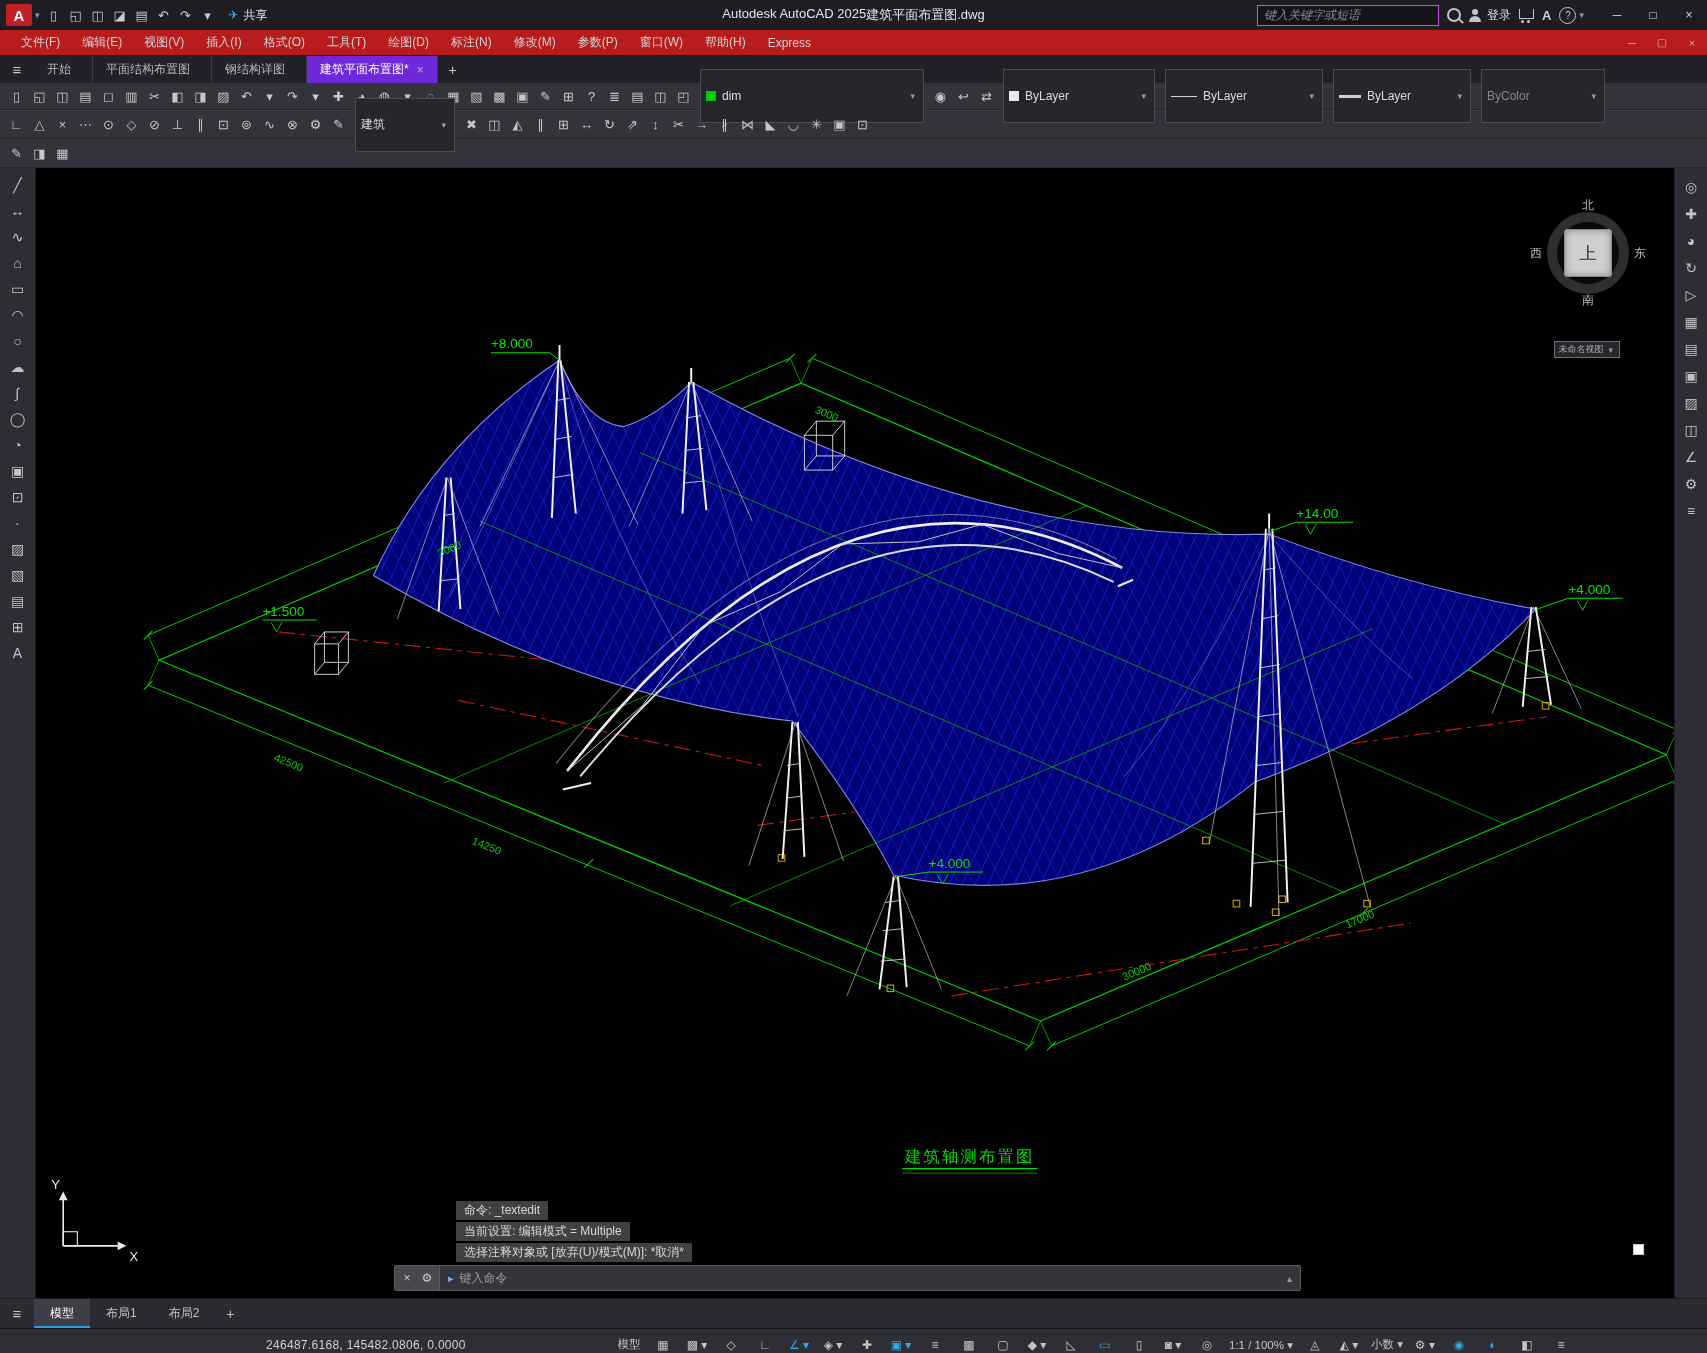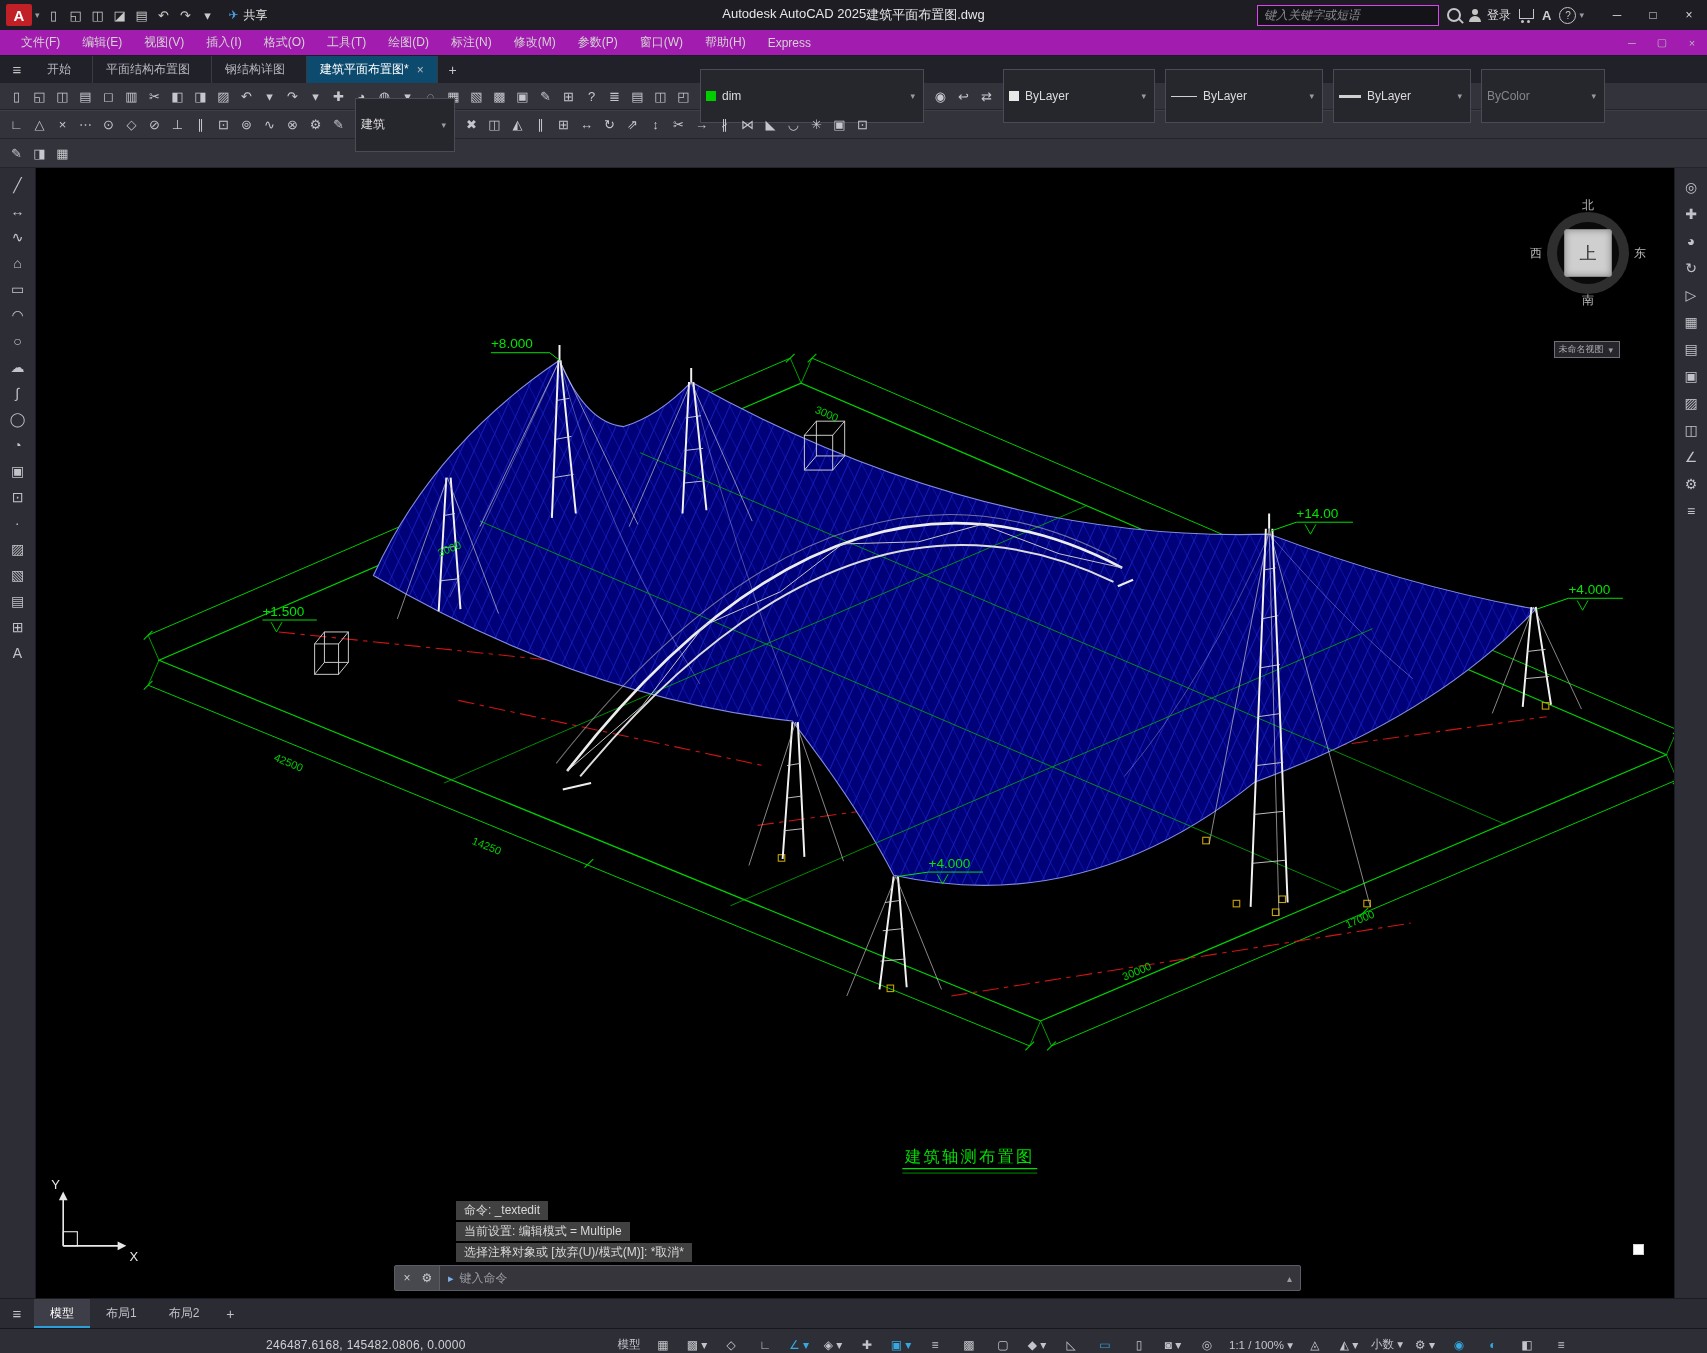--- a/index.html
+++ b/index.html
@@ -27,32 +27,32 @@
   .person-icon::after{content:"";position:absolute;width:12px;height:6px;border-radius:6px 6px 0 0;background:#c5c5c5;left:0;bottom:0;}
   .cart-icon{width:13px;height:9px;border:1.5px solid #c5c5c5;border-top:none;position:relative;display:inline-block;margin-top:-3px;}
   .cart-icon::after{content:"";position:absolute;width:3px;height:3px;border-radius:50%;background:#c5c5c5;left:1px;bottom:-5px;box-shadow:6px 0 0 #c5c5c5;}
   .a-icon{color:#cfcfcf;font-size:13px;font-weight:bold;}
   .help{display:flex;align-items:center;}
   .help-circle{width:15px;height:15px;border:1.5px solid #c5c5c5;border-radius:50%;display:flex;align-items:center;justify-content:center;font-size:10px;color:#c5c5c5;}
   .win-btns{display:flex;margin-left:4px;}
   .win-btn{width:36px;height:30px;display:flex;align-items:center;justify-content:center;color:#d8d8d8;font-size:12px;}
 
   
-  .menubar{height:25px;background:#a21caf;display:flex;align-items:center;font-size:12px;color:#d2d2d2;border-bottom:1px solid #1c1c22;}
+  .menubar{height:25px;background:#b91c1c;display:flex;align-items:center;font-size:12px;color:#d2d2d2;border-bottom:1px solid #1c1c22;}
   .menu-items{display:flex;height:100%;margin-left:10px;}
   .menu-item{padding:0 11px;display:flex;align-items:center;white-space:nowrap;}
   .win-sm{margin-left:auto;display:flex;}
   .win-sm div{width:30px;height:25px;display:flex;align-items:center;justify-content:center;color:#b8b8b8;font-size:11px;}
 
   
   .doctabs{height:27px;background:#21212a;display:flex;align-items:stretch;color:#b6b6bd;font-size:12px;}
   .dt-menu{width:34px;display:flex;align-items:center;justify-content:center;color:#c5c5c5;font-size:15px;}
   .dtabs{display:flex;}
   .dtab{padding:0 13px;display:flex;align-items:center;gap:8px;border-right:1px solid #3a3a44;white-space:nowrap;}
-  .dtab.active{background:#0c4a6e;color:#fff;}
+  .dtab.active{background:#6d28d9;color:#fff;}
   .dtab-close{color:#bbb;font-size:12px;}
   .dtab-add{width:30px;display:flex;align-items:center;justify-content:center;font-size:14px;color:#c5c5c5;}
 
   
   .ribbon{display:flex;align-items:center;background:#33333b;border-bottom:1px solid #24242b;padding-left:5px;}
   .r1{height:26px;}.r2{height:27px;border-top:1px solid #3f3f48;}.r3{height:28px;}
   .rgroup{display:flex;align-items:center;}
   .ricon{width:23px;height:22px;display:flex;align-items:center;justify-content:center;color:#c6c6cc;font-size:13px;border-radius:2px;}
   .ddl{height:20px;background:#26262d;border:1px solid #4b4b56;display:flex;align-items:center;padding:16px 5px;gap:6px;
        font-size:12px;color:#dcdcdc;margin:0 5px;}

